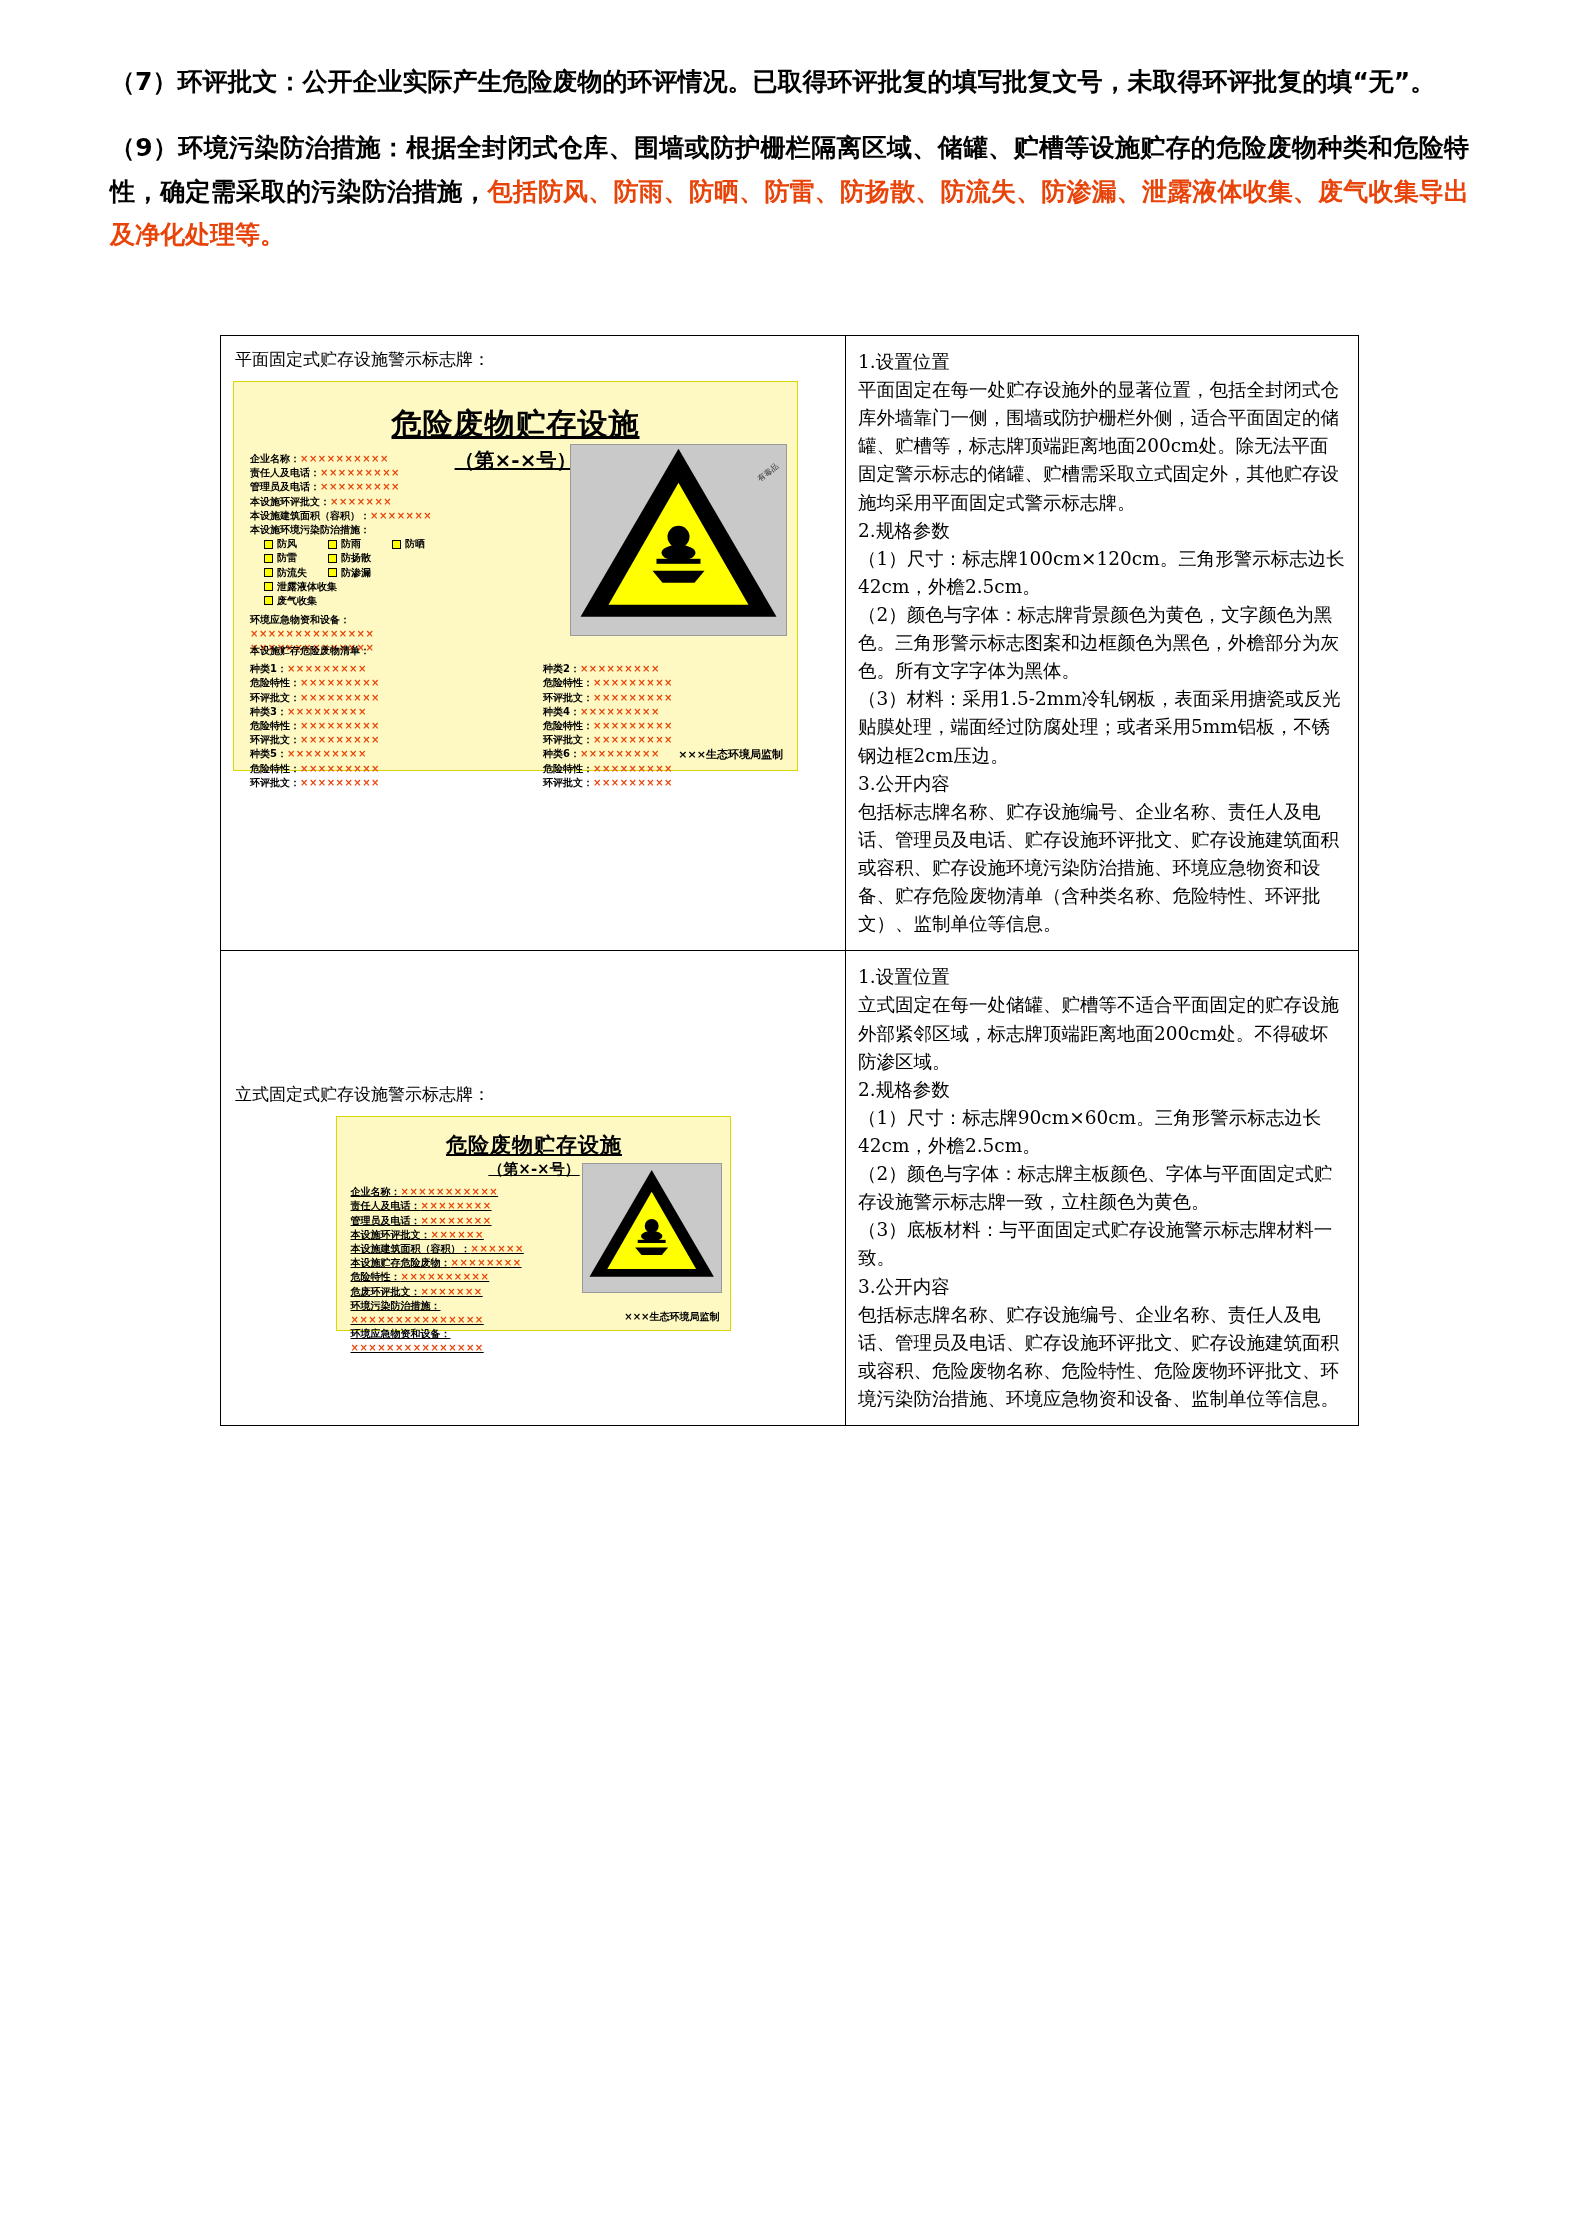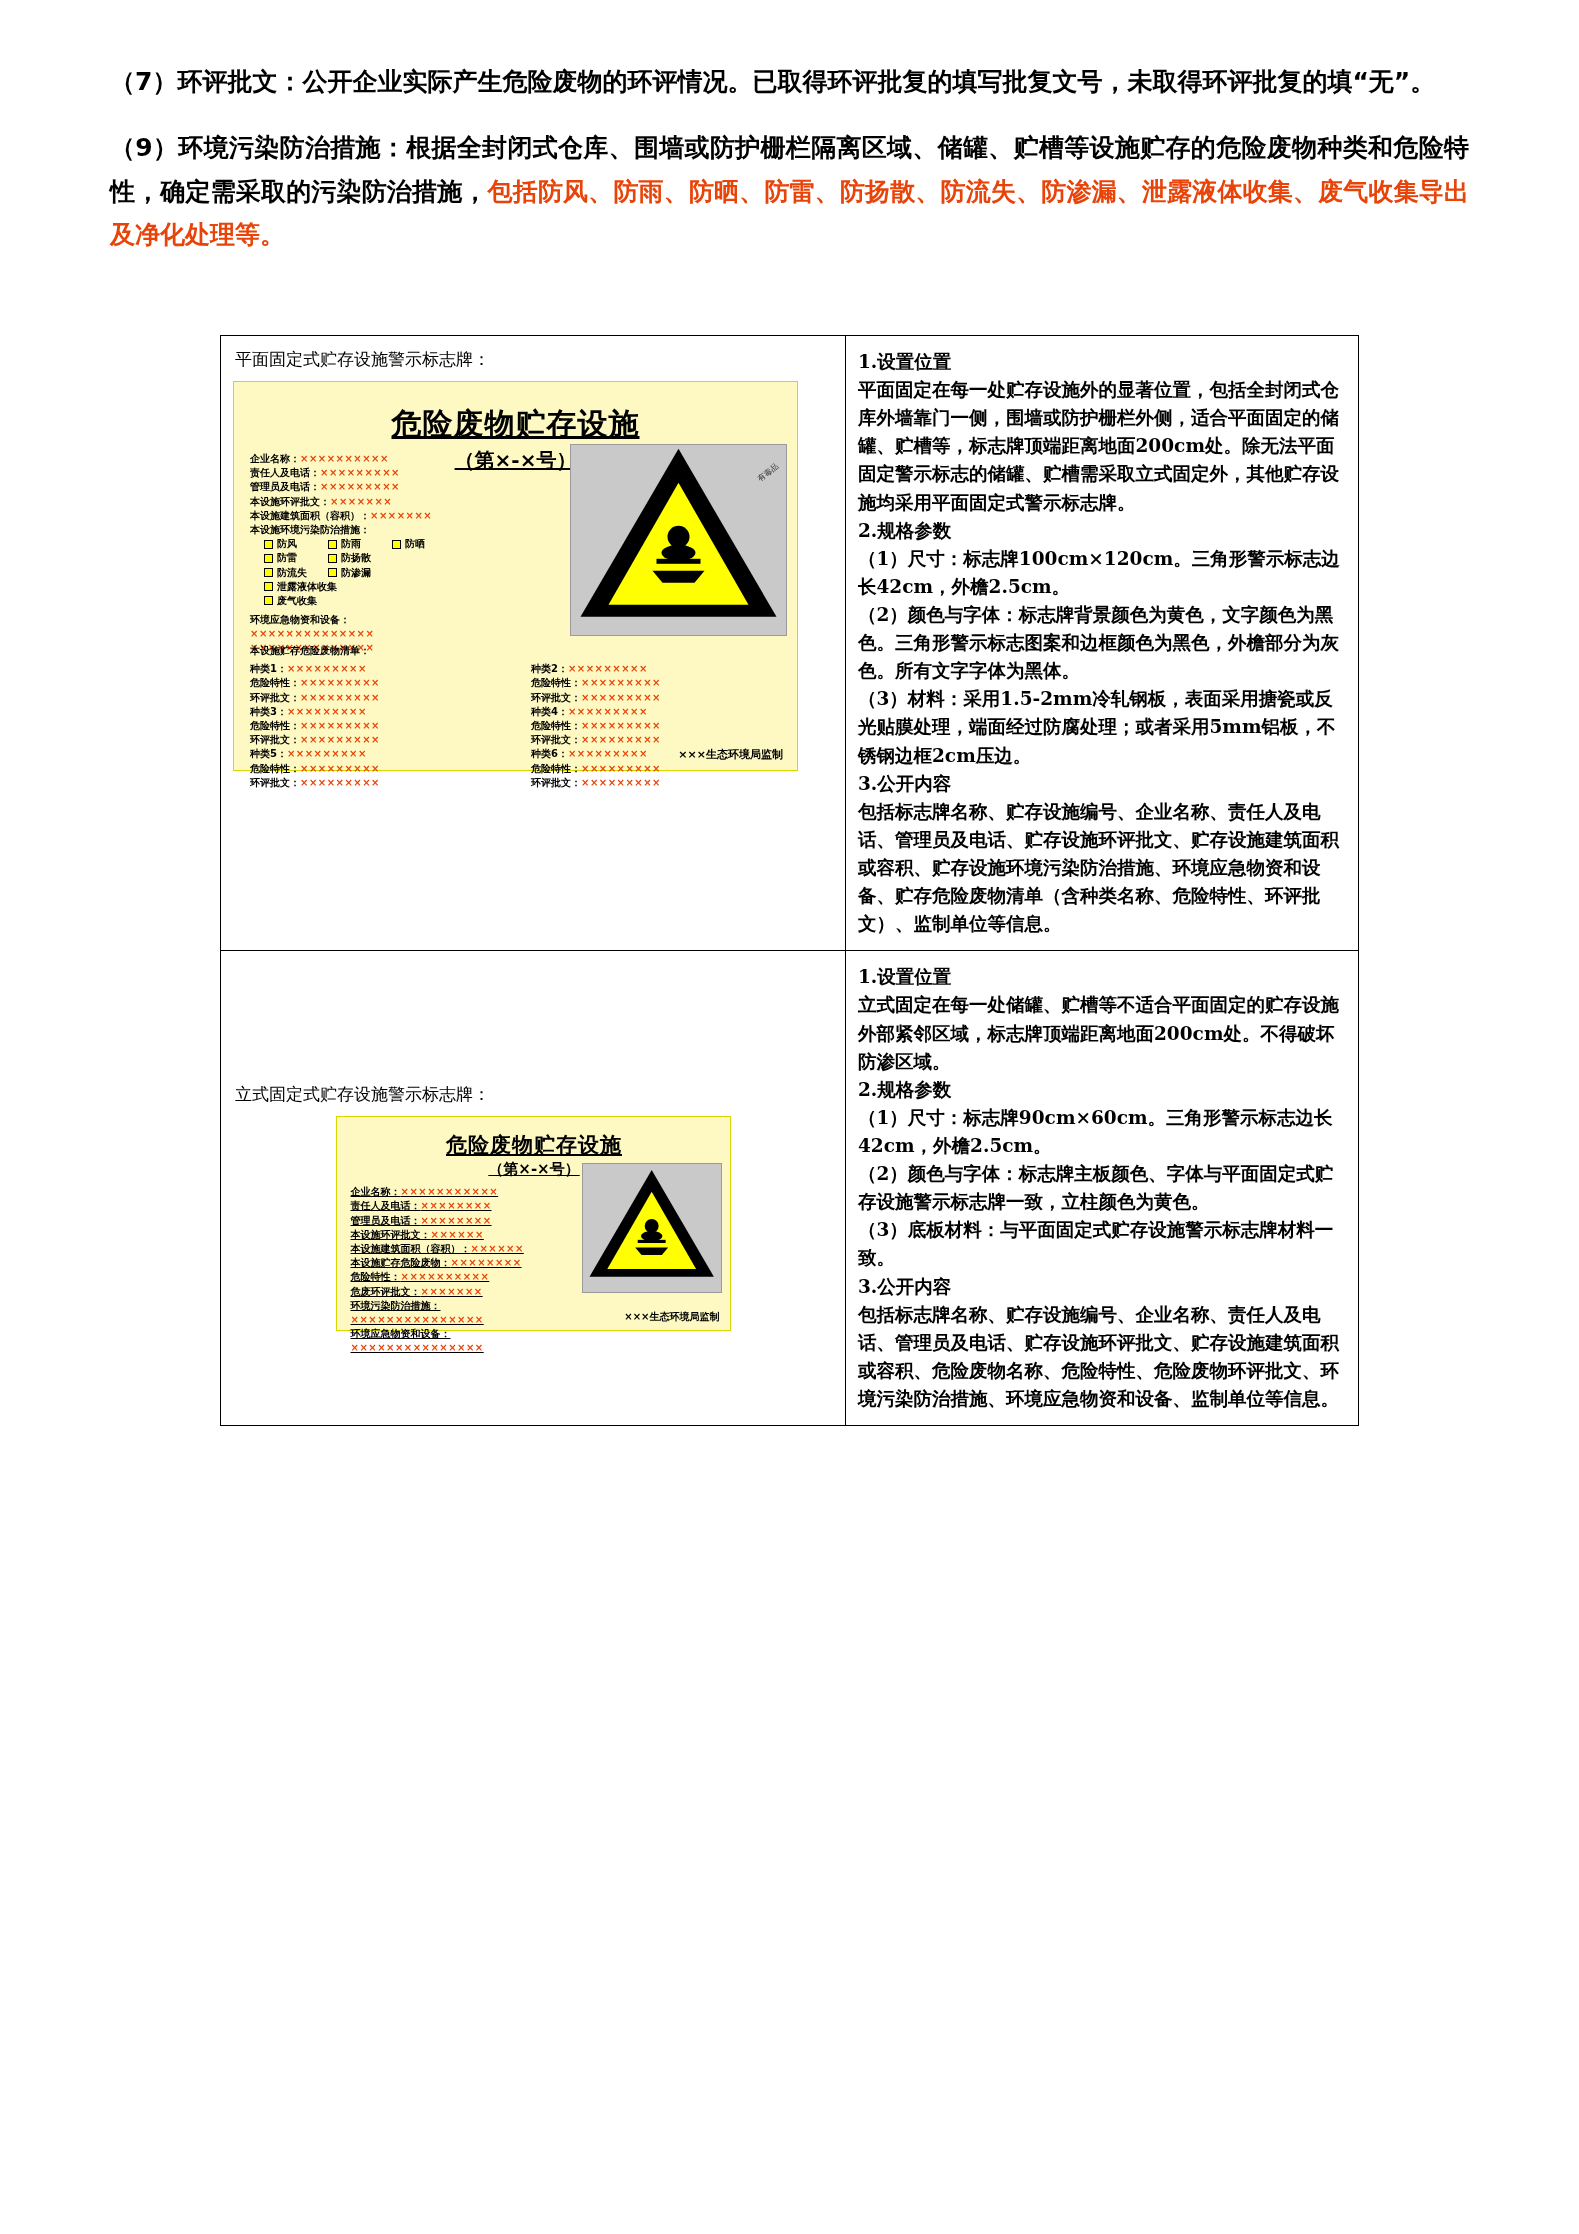--- a/index.html
+++ b/index.html
@@ -61,21 +61,20 @@
     font-weight:normal;
   }
   .cell-caption.mid { margin-top:120px; }
 
   .desc {
     font-family:"DejaVu Serif", serif;
     font-size:18.5px;
     line-height:1.52;
     color:#000;
     margin:0;
-    font-weight:bold;
   }
   .desc div { margin:0; }
   .desc .ln { display:block; }
 
   
   .board {
     background:#fef9c3;
     border:1px solid #d8d800;
     position:relative;
     box-sizing:border-box;
@@ -110,21 +109,21 @@
     font-weight:bold;
   }
   .flds .row { white-space:nowrap; }
   .flds .lbl { color:#000; }
   .flds .val { color:#e8440a; font-weight:bold; letter-spacing:0.5px; }
   .chk { display:inline-block; width:7px; height:7px; border:1px solid #000; margin-right:4px; vertical-align:middle; background:#ffff00;}
   .chkrow { margin-left:14px; }
   .chkrow span.item { display:inline-block; width:64px; }
   .sub-head { margin-top:5px; }
 
-  .list-cols { display:flex; gap:26px; margin-top:4px; }
+  .list-cols { display:flex; gap:38px; margin-top:4px; }
   .list-cols > div { flex:0 0 auto; }
 
   .big-left { width:255px; }
   .big-fields { position:absolute; left:16px; top:70px; width:300px; }
 
   
   .warn {
     position:relative;
     background:#c9c9c9;
     border:1px solid #9a9a9a;

